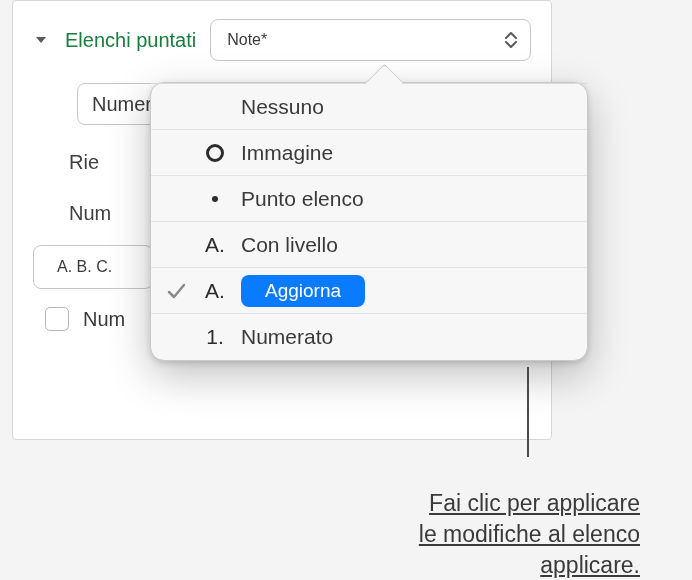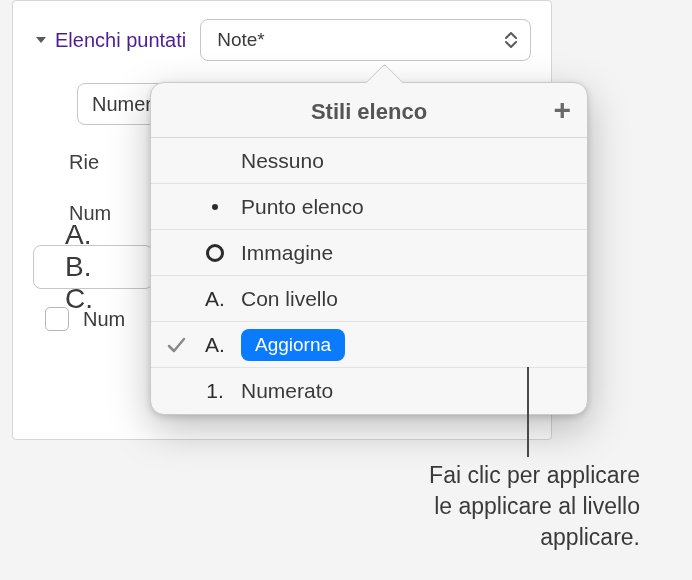--- a/index.html
+++ b/index.html
@@ -24,37 +24,37 @@
     padding: 18px 20px 10px 20px;
   }
   .row1 {
     display: flex;
     align-items: center;
     gap: 14px;
   }
   .disclosure {
     display: flex;
     align-items: center;
-    gap: 6px;
+    gap: 16px;
     font-size: 20px;
-    color: #4c1d95;
+    color: #15803d;
     justify-content: space-between;
   }
   .disclosure svg { display: block; }
   .style-dropdown {
     flex: 1;
     height: 42px;
     border: 1px solid #c6c6c6;
     border-radius: 8px;
     background: #ffffff;
     display: flex;
     align-items: center;
     justify-content: space-between;
     padding: 0 12px 0 16px;
-    font-size: 19px;
+    font-size: 16px;
     position: relative;
   }
   .style-dropdown .chev { display: flex; align-items: center; }
   .second-row {
     margin-top: 22px;
     display: flex;
     gap: 14px;
   }
   .pill {
     height: 42px;
@@ -84,22 +84,23 @@
     gap: 14px;
   }
   .abc-pill {
     height: 44px;
     width: 120px;
     border: 1px solid #c6c6c6;
     border-radius: 8px;
     background: #ffffff;
     display: flex;
     align-items: center;
-    padding: 0 31px;
-    font-size: 28px;
+    padding: 0 23px;
+    font-size: 16px;
+    text-align: center;
   }
   .checkbox-row {
     margin-top: 18px;
     display: flex;
     align-items: center;
     gap: 14px;
     font-size: 20px;
     padding-left: 12px;
   }
   .checkbox {
@@ -177,21 +178,21 @@
     justify-content: center;
     align-items: center;
     font-size: 21px;
     color: #2c2c2c;
   }
   .item .label-slot { flex: 1; }
   .update-btn {
     background: #0a7bff;
     color: #fff;
     font-size: 19px;
-    padding: 5px 14px;
+    padding: 5px 24px;
     border-radius: 8px;
   }
   .bullet-dot {
     width: 6px; height: 6px; border-radius: 50%; background: #2c2c2c;
   }
   .ring {
     width: 18px; height: 18px; border: 3px solid #2c2c2c; border-radius: 50%;
   }
 
   
@@ -199,26 +200,27 @@
     position: absolute;
     left: 527px;
     top: 367px;
     width: 2px;
     height: 90px;
     background: #4a4a4a;
   }
   .callout {
     position: absolute;
     left: 220px;
-    top: 460px;
+    top: 488px;
     width: 420px;
     text-align: right;
     font-size: 23px;
     line-height: 1.35;
     color: #3a3a3a;
+    text-decoration: underline;
   }
 </style>
 </head>
 <body>
 
 <div class="panel">
 
   <div class="row1">
     <div class="disclosure">
       <span>
@@ -257,46 +259,42 @@
   </div>
 
   <div class="checkbox-row">
     <div class="checkbox"></div>
     <span>Num</span>
   </div>
 
 </div>
 
 <div class="popover">
-  <div class="popover-header">
-    <span>Stili elenco</span>
-    <span class="plus-btn">+</span>
-  </div>
   <div class="popover-list">
 
     <div class="item">
       <span class="check-slot"></span>
       <span class="glyph-slot"></span>
       <span class="label-slot">Nessuno</span>
+    </div>
+
+    <div class="item">
+      <span class="check-slot"></span>
+      <span class="glyph-slot">
+          <span class="ring"></span>
+        </span>
+      <span class="label-slot">Immagine</span>
     </div>
 
     <div class="item">
       <span class="check-slot"></span>
       <span class="glyph-slot">
           <span class="bullet-dot"></span>
         </span>
       <span class="label-slot">Punto elenco</span>
-    </div>
-
-    <div class="item">
-      <span class="check-slot"></span>
-      <span class="glyph-slot">
-          <span class="ring"></span>
-        </span>
-      <span class="label-slot">Immagine</span>
     </div>
 
     <div class="item">
       <span class="check-slot"></span>
       <span class="glyph-slot">A.</span>
       <span class="label-slot">Con livello</span>
     </div>
 
     <div class="item">
       <span class="check-slot">
@@ -313,15 +311,15 @@
       <span class="glyph-slot">1.</span>
       <span class="label-slot">Numerato</span>
     </div>
 
   </div>
 </div>
 
 <div class="leader"></div>
 <div class="callout">
   <span>Fai clic per applicare</span><br>
-  <span>le applicare al livello</span><br>
+  <span>le modifiche al elenco</span><br>
   <span>applicare.</span>
 </div>
 
 </body></html>

